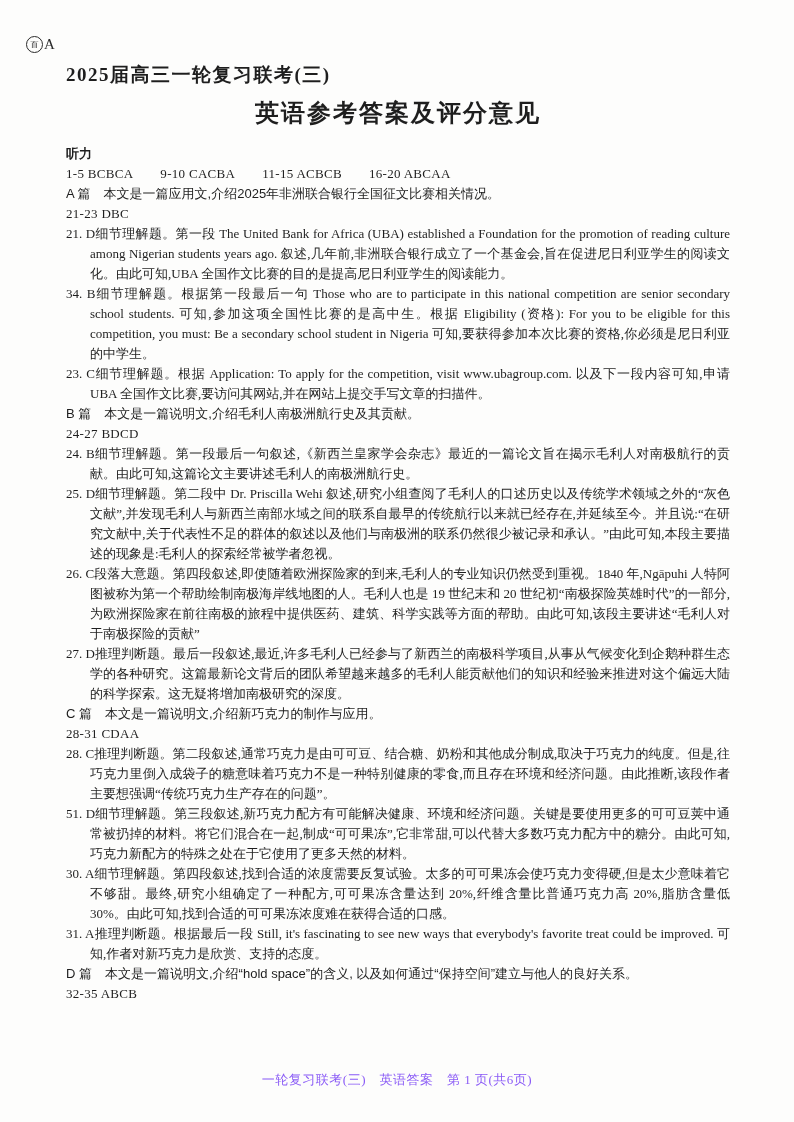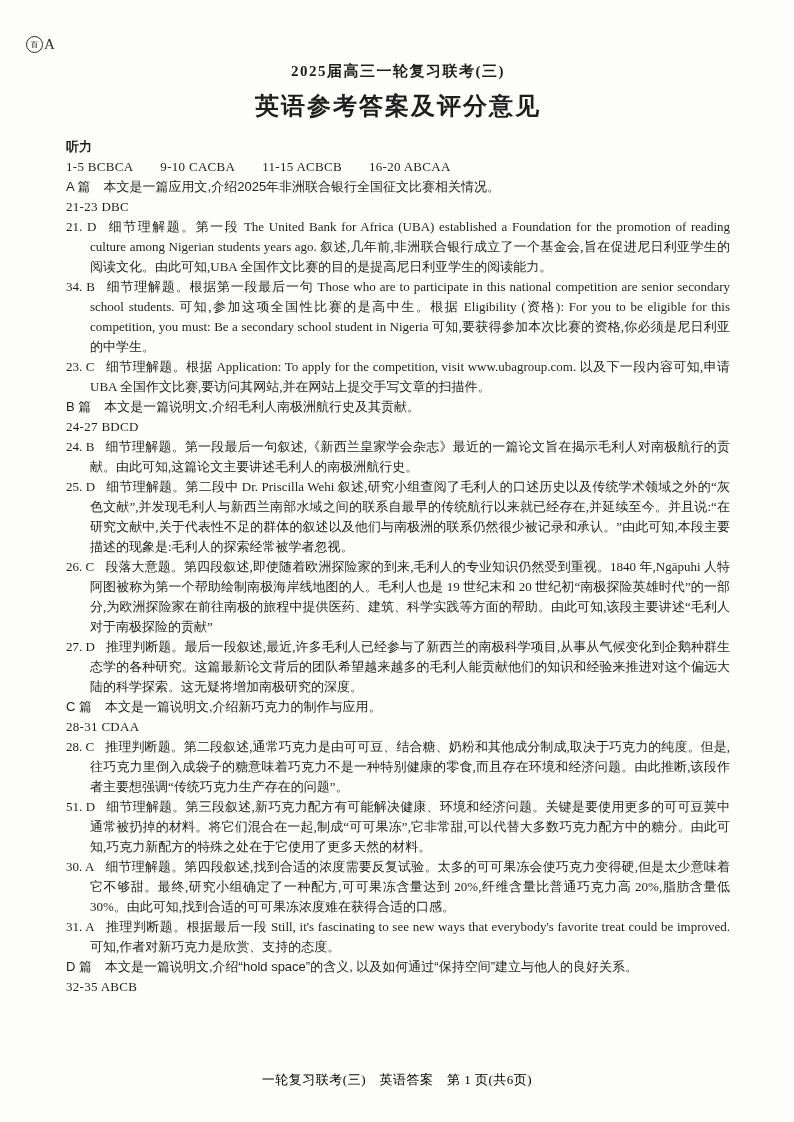--- a/index.html
+++ b/index.html
@@ -19,22 +19,21 @@
     color:#2a2a2a;
   }
   .logo-ring{
     width:15px;height:15px;border:1.3px solid #2a2a2a;border-radius:50%;
     display:flex;align-items:center;justify-content:center;
     font-size:8px;line-height:1;font-style:normal;
   }
   .logo-letter{font-size:15px;line-height:1;}
   h1.title{
     margin:0 0 9px 0;
-    text-align:center;
-    font-size:15px;font-weight:bold;
+    font-size:19px;font-weight:bold;
     letter-spacing:1.5px;
     font-family:"Liberation Serif","DejaVu Serif",serif;
   }
   h2.subtitle{
     margin:0 0 15px 0;
     text-align:center;
     font-size:24px;font-weight:bold;
     letter-spacing:2px;
     font-family:"Liberation Sans","DejaVu Sans",sans-serif;
   }
@@ -55,27 +54,27 @@
   .passage{
     font-family:"Liberation Sans","DejaVu Sans",sans-serif;
     font-weight:normal;
     text-align:left;
   }
   .passage .plabel{margin-right:13px;}
   .item{
     padding-left:24px;
     text-indent:-24px;
   }
-  .item .num{margin-right:11px;}
+  .item .num{}
   footer{
     position:absolute;left:0;right:0;bottom:33px;
     text-align:center;
     font-size:13px;
     letter-spacing:0.5px;
-    color:#000000;
+    color:#8b5cf6;
   }
 </style>
 </head>
 <body>
 
 <div class="page">
 
   <div class="logo">
     <span class="logo-ring">百</span>
       <span class="logo-letter">A</span>

